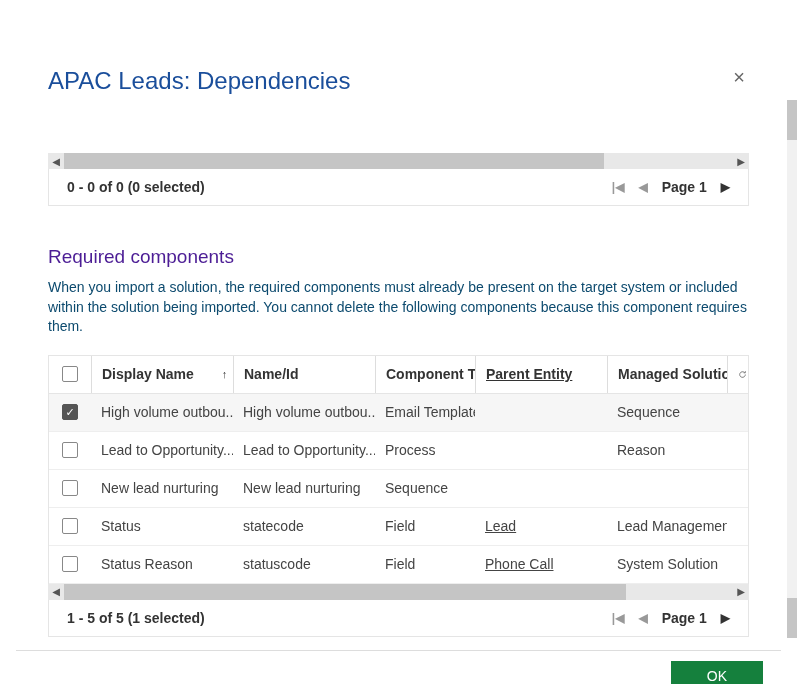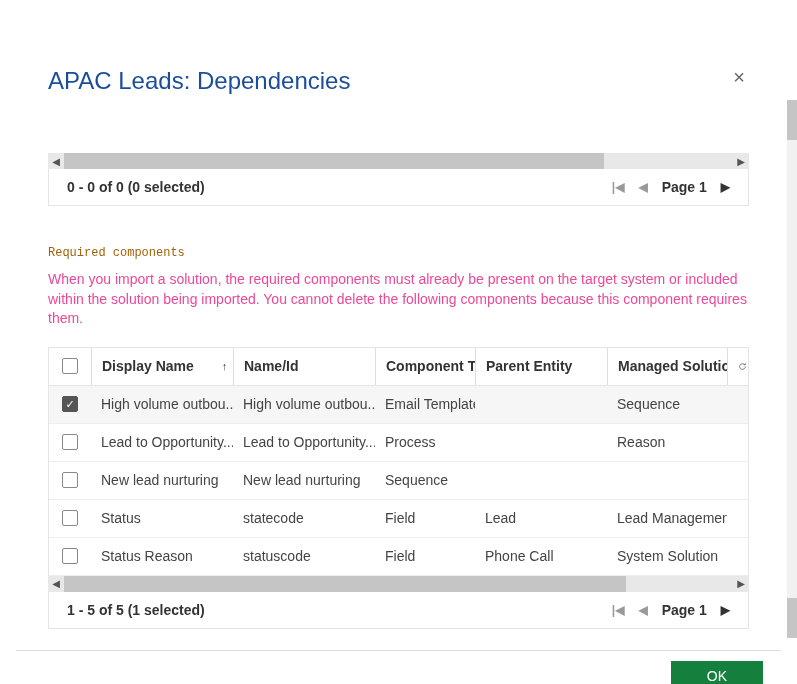--- a/index.html
+++ b/index.html
@@ -83,27 +83,26 @@
       font-weight: 600;
     }
     .pager-left { font-weight: 600; }
     .pager-right { display: flex; align-items: center; gap: 14px; }
     .pager-ico { font-size: 12px; color: #333; cursor: pointer; }
     .pager-ico.disabled { color: #999; }
     .pager-page { font-weight: 600; }
 
     .req-title {
       margin-top: 40px;
-      color: #a16207;
-      font-size: 12px;
-      font-family: Liberation Mono, monospace;
+      color: #4c1d95;
+      font-size: 19px;
     }
     .req-desc {
       margin-top: 10px;
-      color: #ec4899;
+      color: #0c4a6e;
       font-size: 14px;
       line-height: 1.4;
     }
 
     .grid {
       margin-top: 18px;
       border: 1px solid #e5e5e5;
       border-bottom: none;
     }
     .grid-header {
@@ -119,21 +118,21 @@
       overflow: hidden;
       text-overflow: ellipsis;
       display: flex;
       align-items: center;
       height: 100%;
     }
     .col-check { width: 42px; justify-content: center; flex-shrink:0;}
     .col-dn { width: 142px; flex-shrink:0;gap:24px;}
     .col-name { width: 142px; flex-shrink:0;}
     .col-ct { width: 100px; flex-shrink:0;}
-    .col-pe { width: 132px; flex-shrink:0;}
+    .col-pe { width: 132px; flex-shrink:0;text-decoration:underline;}
     .col-ms { width: 120px; flex-shrink:0;}
     .col-refresh { width: 30px; justify-content:center; flex-shrink:0; }
 
     .hdr-cell {
       font-weight: 600;
       color: #333;
       border-left: 1px solid #ddd;
     }
     .hdr-cell:first-child { border-left: none; }
     .sort-arrow { margin-left: 4px; font-size: 11px; }

